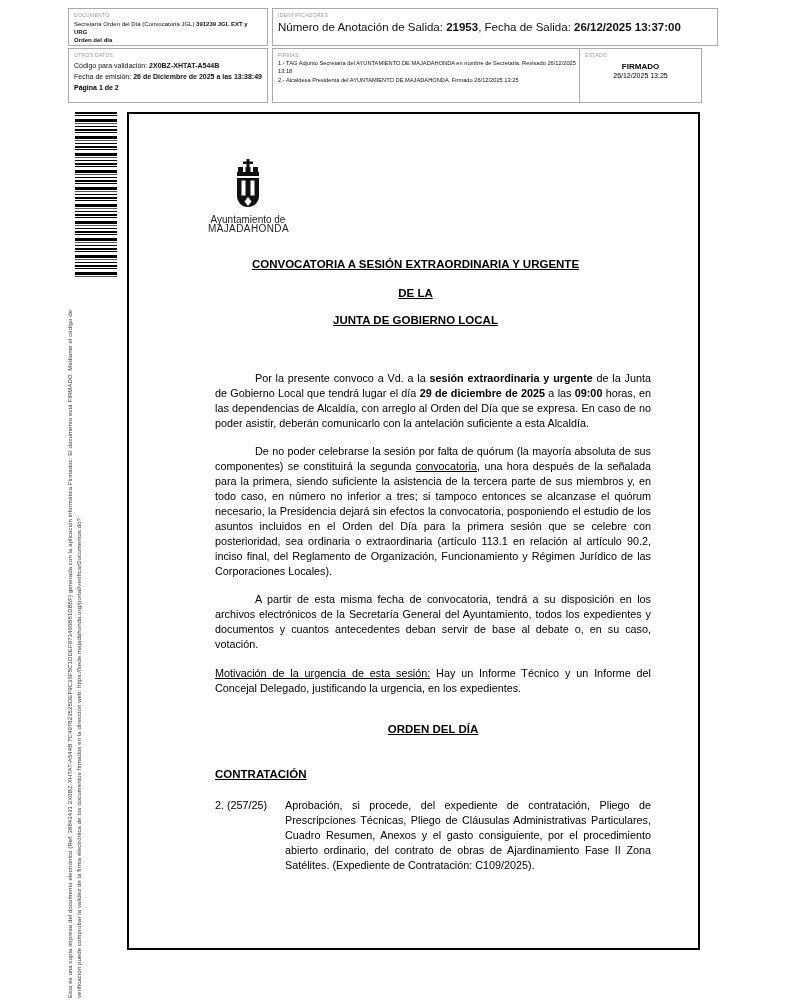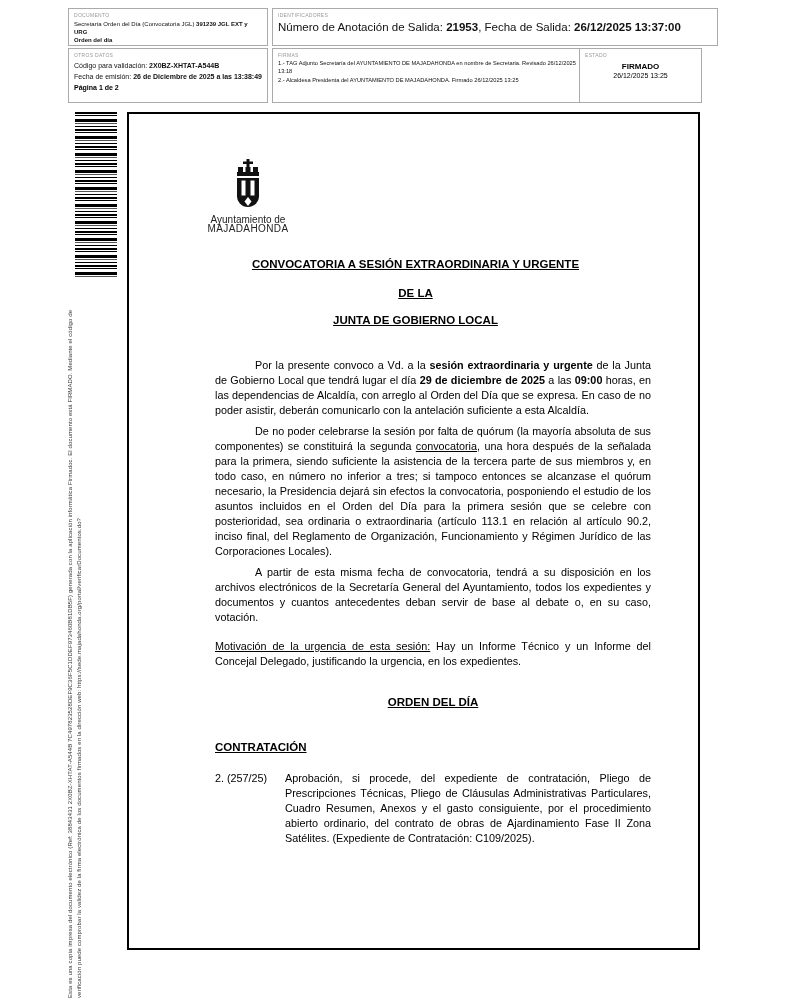--- a/index.html
+++ b/index.html
@@ -87,21 +87,21 @@
     background: #fff;
   }
   #logo-block {
     position: absolute;
     left: 78px; top: 45px;
     width: 82px;
     text-align: center;
   }
   #logo-emblem { display: inline-block; }
   .logo-caption { font-size: 10px; line-height: 9px; color: #222; }
-  .logo-caption.upper { letter-spacing: 0.4px; }
+  .logo-caption.upper { letter-spacing: 0.4px; text-align: right; }
 
   .doc-title {
     position: absolute;
     left: 40px; width: 493px;
     text-align: center;
     font-size: 11.5px;
     font-weight: bold;
     text-decoration: underline;
     color: #000;
   }
@@ -111,21 +111,21 @@
 
   #body-flow {
     position: absolute;
     left: 86px; top: 244px;
     width: 436px;
     font-size: 10.8px;
     line-height: 15px;
     text-align: justify;
     color: #000;
   }
-  .para { text-indent: 40px; margin-bottom: 6px; }
+  .para { text-indent: 40px; margin-bottom: 6px; margin-top: 13px; }
   .para.no-indent { text-indent: 0; }
   #para3 { margin-bottom: 14px; }
   #motivacion { margin-bottom: 26px; }
   #orden-heading {
     text-align: center;
     font-weight: bold;
     text-decoration: underline;
     font-size: 11.5px;
     margin-bottom: 30px;
   }

